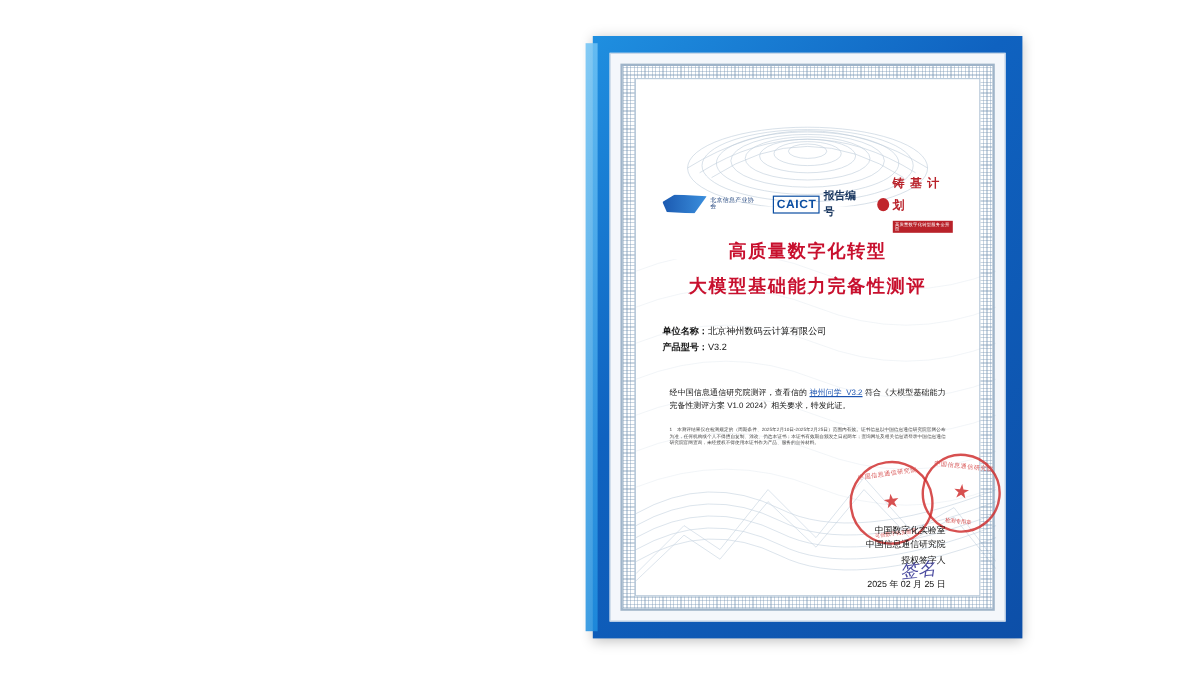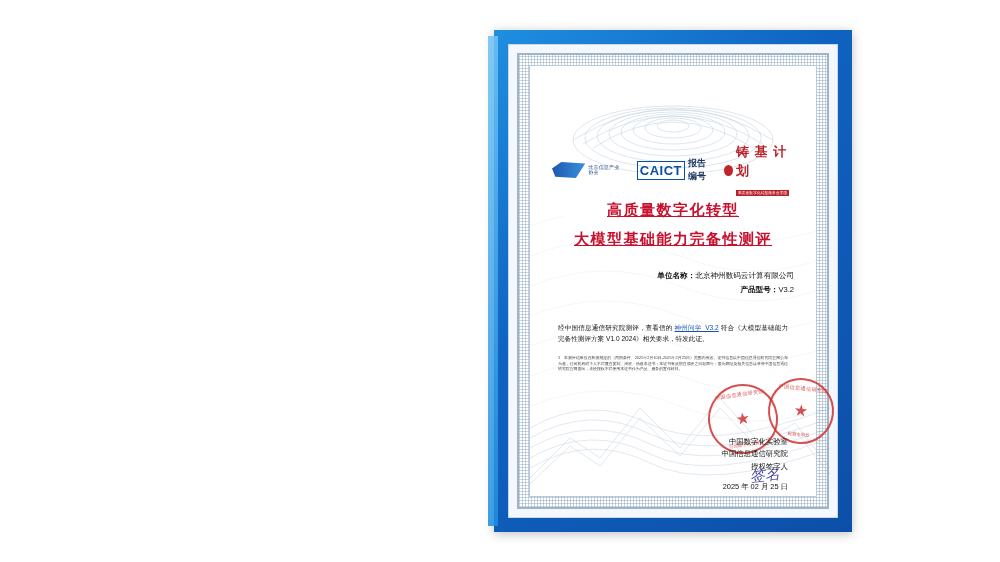--- a/index.html
+++ b/index.html
@@ -127,21 +127,21 @@
     background: linear-gradient(90deg, #1b59b0, #3b8fdd);
     clip-path: polygon(0 40%, 28% 0, 100% 10%, 72% 100%, 10% 92%);
   }
   .logo-cn-text {
     font-size: 5px;
     color: #1b3f7a;
     line-height: 1.1;
     letter-spacing: .2px;
   }
   .caict-badge {
-    font-size: 13px;
+    font-size: 10px;
     font-weight: bold;
     color: #0b4ea2;
     border: 1px solid #0b4ea2;
     padding: 1px 2px;
     letter-spacing: .5px;
   }
   .caict-text {
     font-size: 9px;
     color: #18365f;
     font-weight: bold;
@@ -151,24 +151,25 @@
     align-items: center;
     gap: 3px;
   }
   .zhuji-mark {
     width: 11px;
     height: 11px;
     border-radius: 50%;
     background: #c0252b;
   }
   .zhuji-txt-main {
-    font-size: 13px;
+    font-size: 10px;
     font-weight: bold;
     color: #b9222a;
     letter-spacing: 1px;
+    font-family: Liberation Serif, serif;
   }
   .zhuji-sub {
     font-size: 3.6px;
     color: #ffffff;
     background: #b9222a;
     padding: 1px 2px;
     letter-spacing: .2px;
     display: inline-block;
     margin-top: 1px;
   }
@@ -186,26 +187,25 @@
   .title-wrap {
     text-align: center;
     margin-top: 14px;
   }
   .title-main {
     font-size: 15px;
     font-weight: bold;
     color: #c8102e;
     letter-spacing: 1.5px;
     line-height: 1.9;
-    text-decoration: underline;
   }
 
   .fields {
     margin-top: 16px;
-    text-align: right;
+    text-align: left;
   }
   .field-line {
     font-size: 7.6px;
     color: #111111;
     line-height: 1.85;
   }
   .field-label { font-weight: bold; }
 
   .statement {
     margin-top: 26px;

